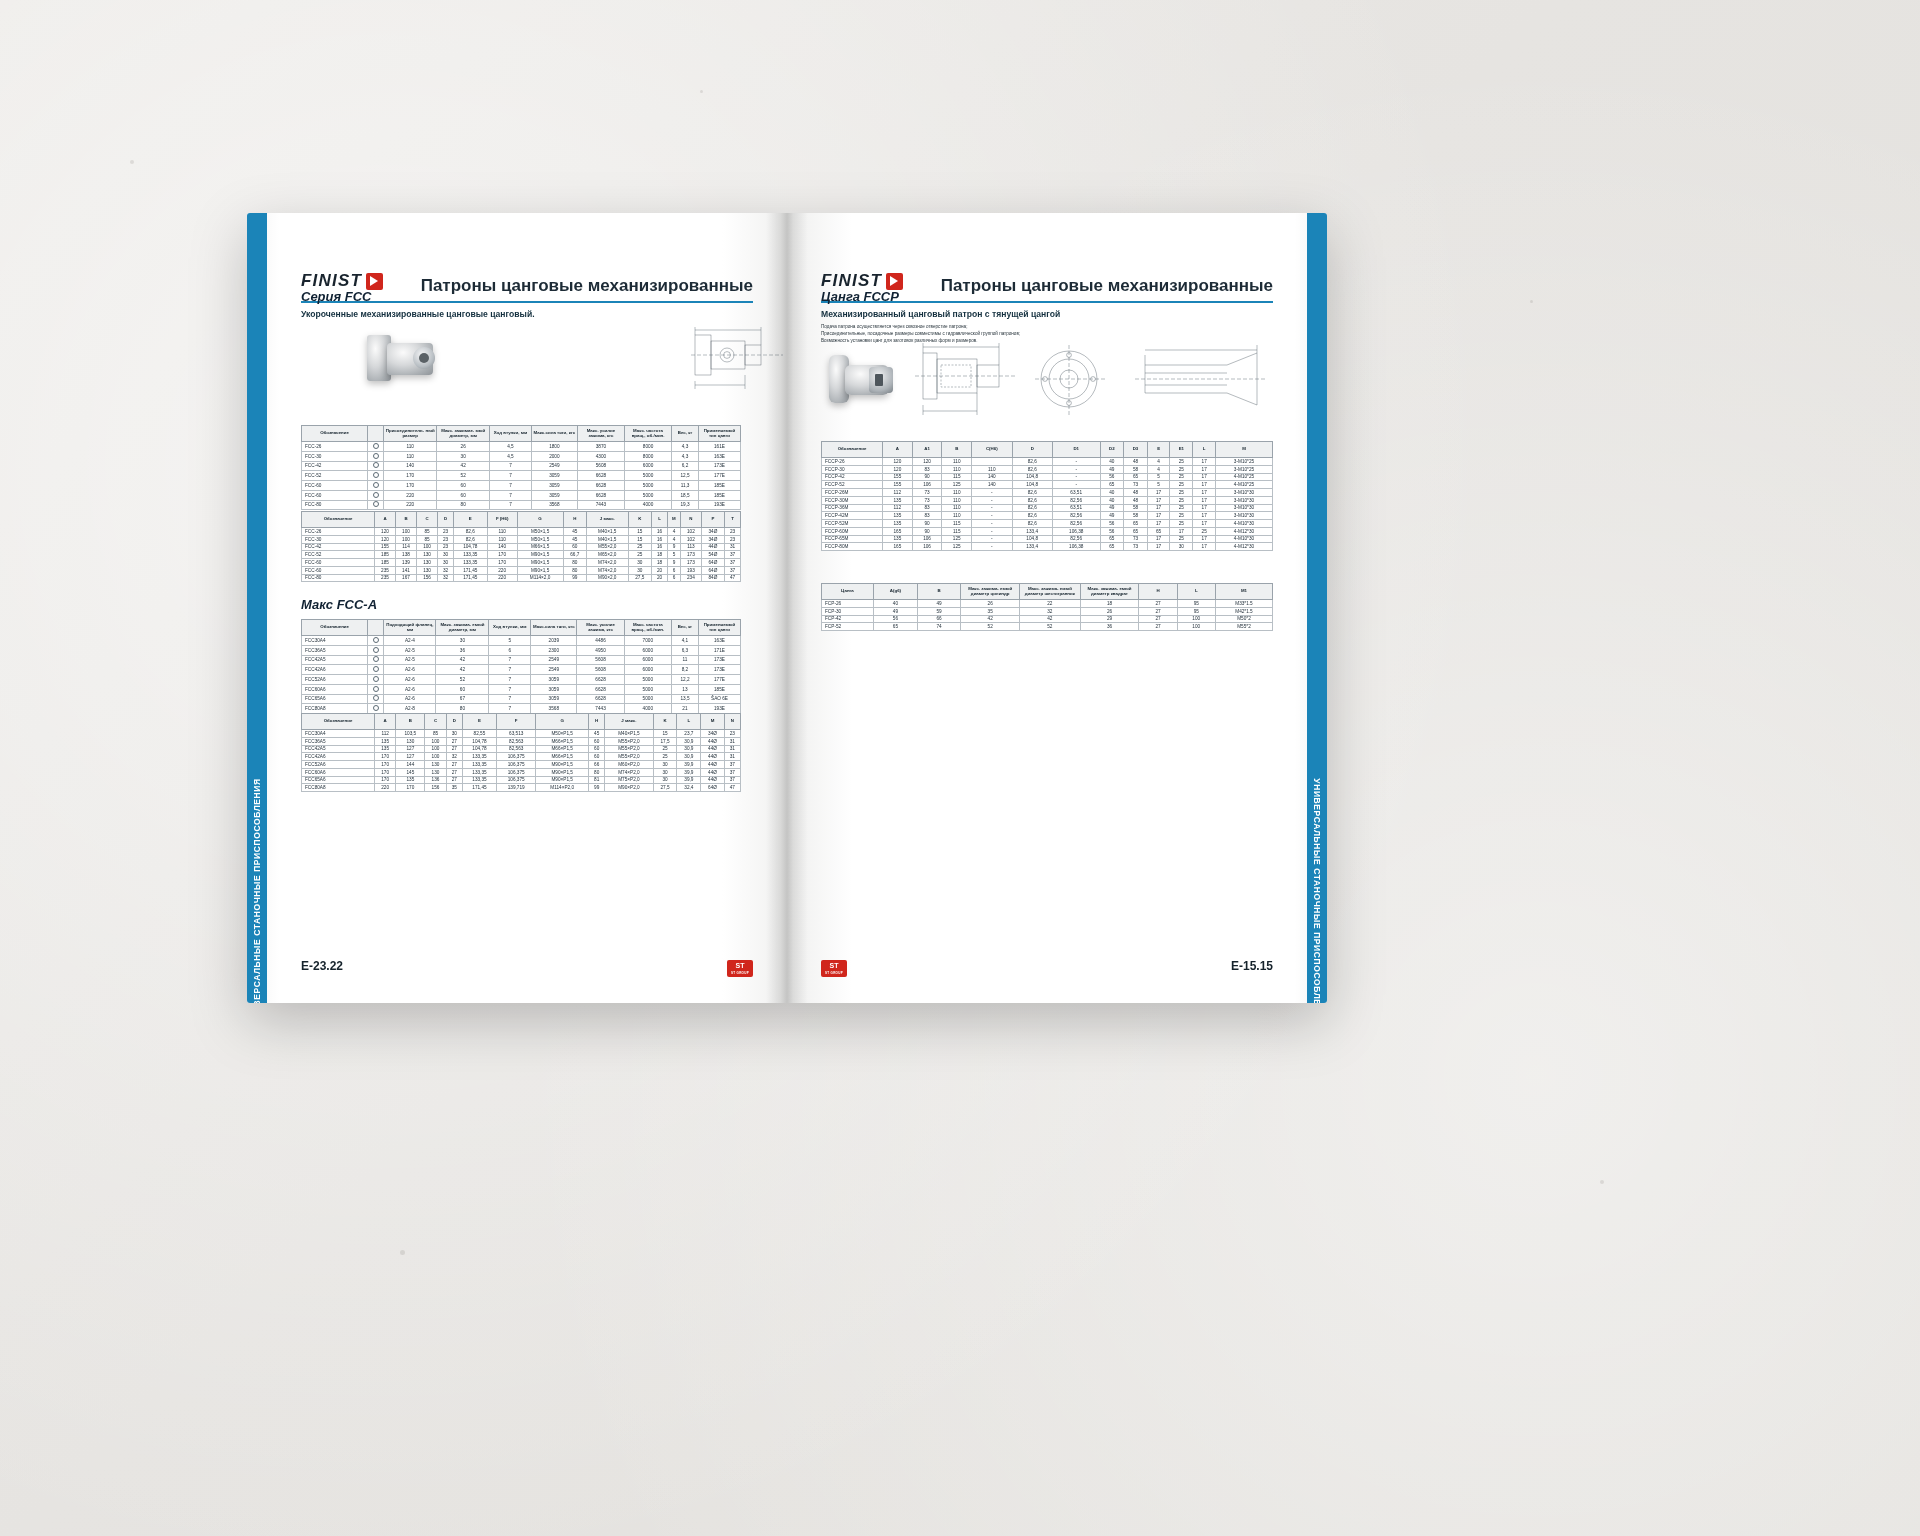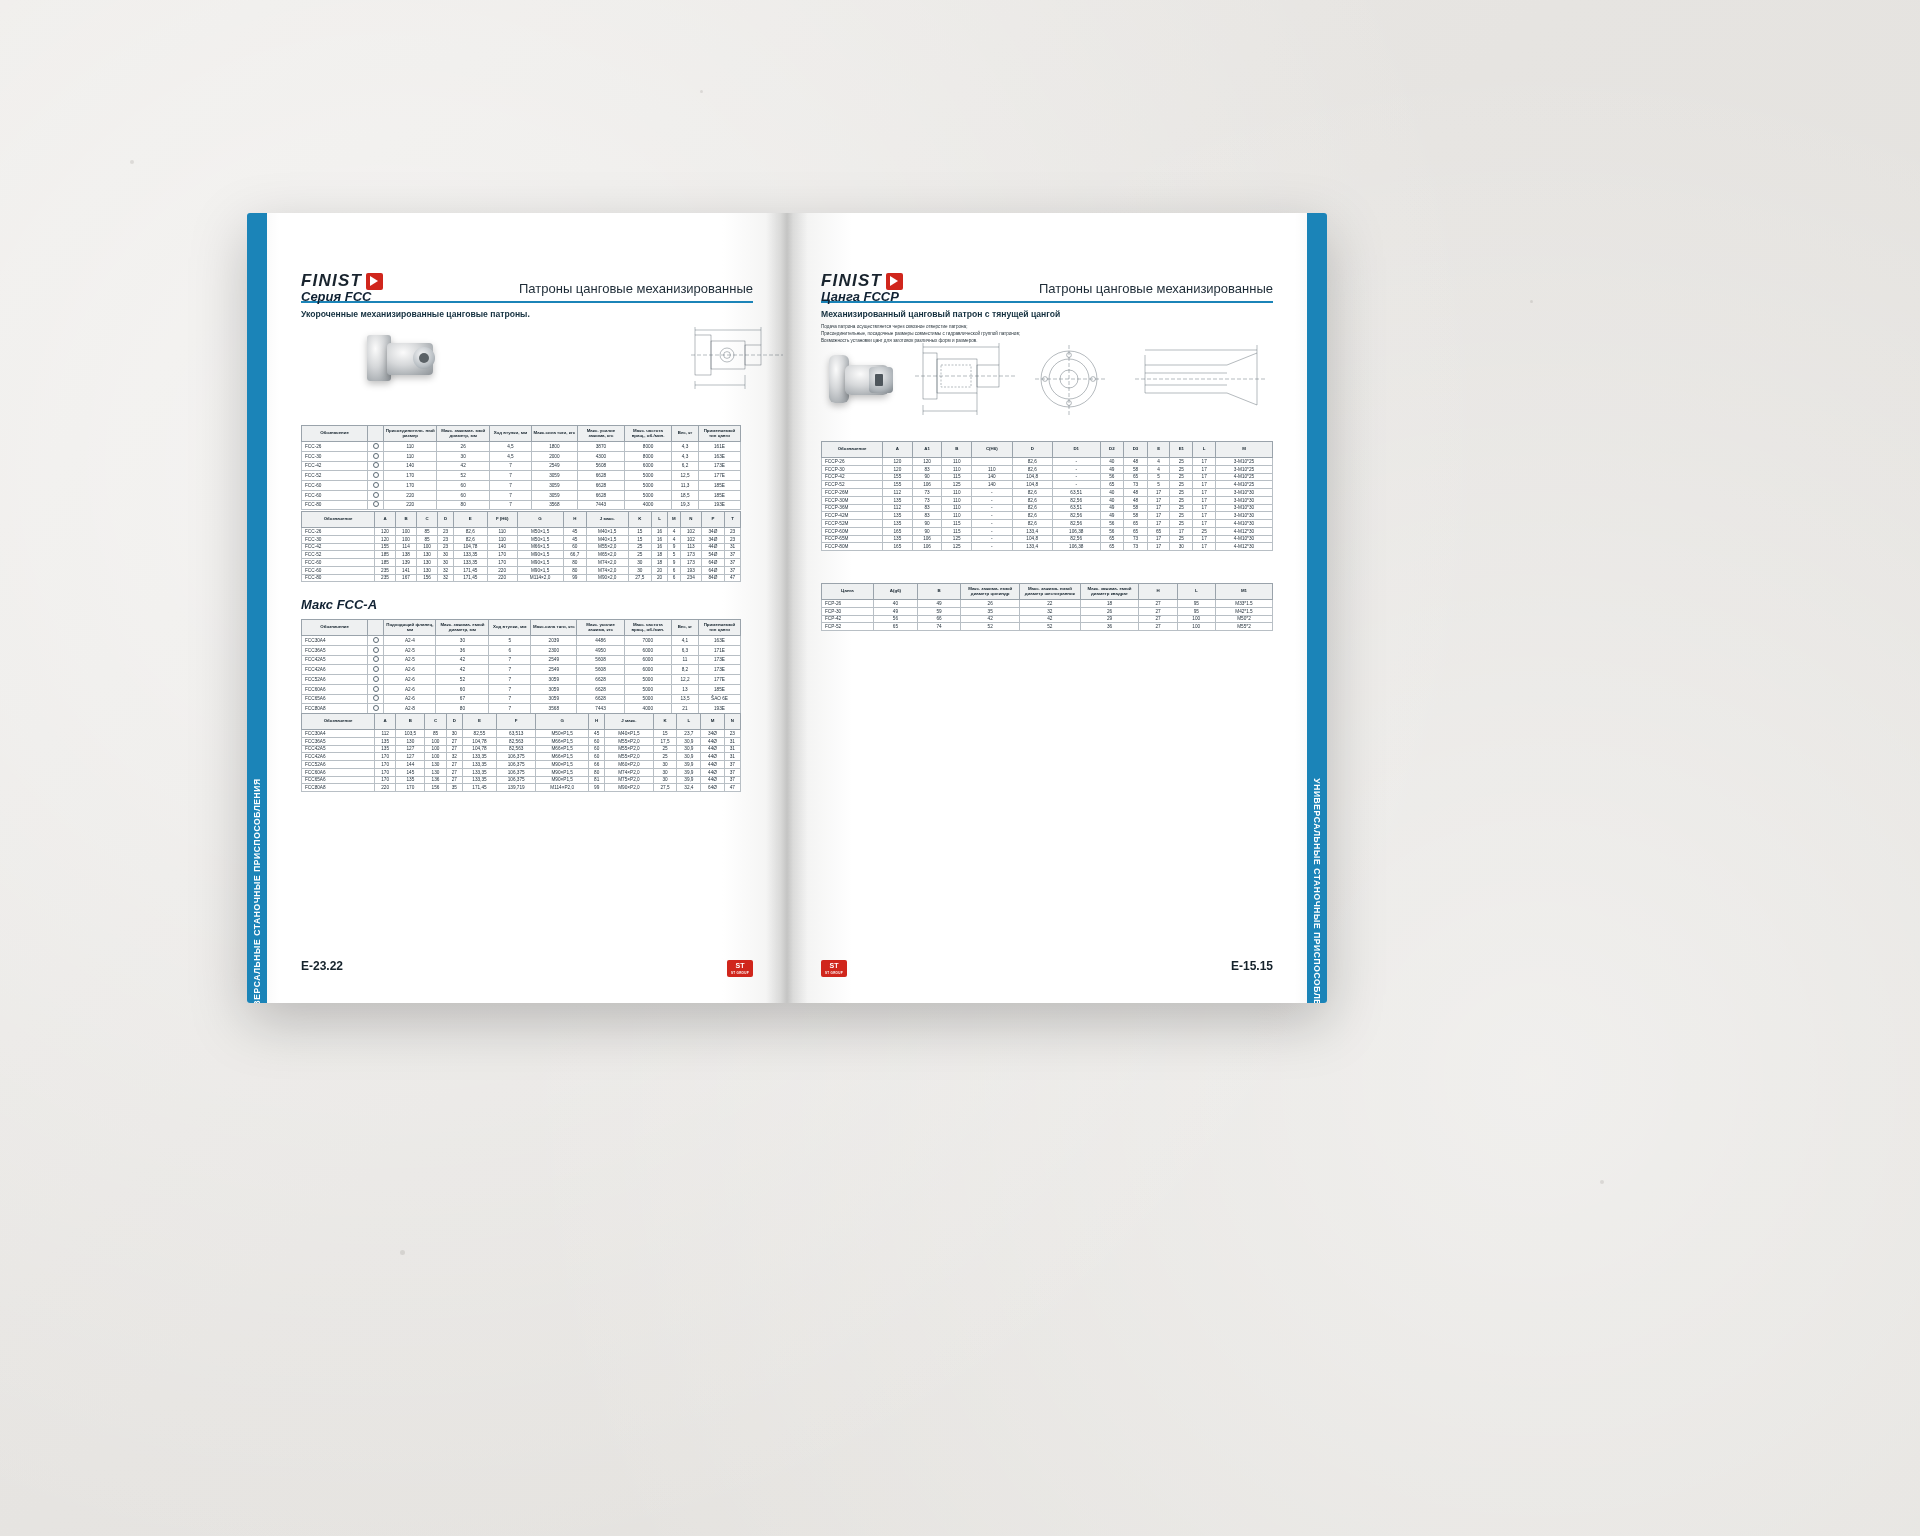--- a/index.html
+++ b/index.html
@@ -66,21 +66,21 @@
     font-weight:bold;font-style:italic;font-size:17px;color:#19242e;letter-spacing:1.2px;
   }
   .logo-mark{
     width:17px;height:17px;background:#d0261c;position:relative;border-radius:2px;
   }
   .logo-mark:after{
     content:"";position:absolute;left:4px;top:3.5px;
     border-left:8px solid #fff;border-top:5px solid transparent;border-bottom:5px solid transparent;
   }
   .head-title{
-    position:absolute;right:0;bottom:5px;font-size:13px;color:#1d2b36;font-weight:normal;
+    position:absolute;right:0;bottom:5px;font-size:17px;color:#1d2b36;font-weight:bold;
   }
 
   .series{
     position:absolute;font-style:italic;font-weight:bold;font-size:13px;color:#123;
   }
   .subtitle{position:absolute;font-size:8.6px;font-weight:bold;color:#14303f;}
   .bullets{position:absolute;font-size:4.6px;color:#28343c;line-height:1.55;width:250px;}
   .chuck{
     position:absolute;
     background:
@@ -142,21 +142,21 @@
 
       <div class="head">
         <div class="logo">
           <span class="logo-word">FINIST</span>
           <span class="logo-mark"></span>
         </div>
         <div class="head-title">Патроны цанговые механизированные</div>
       </div>
 
       <div class="series" style="left:34px;top:76px;">Серия FCC</div>
-      <div class="subtitle" style="left:34px;top:96px;">Укороченные механизированные цанговые патроны.</div>
+      <div class="subtitle" style="left:34px;top:96px;">Укороченные механизированные цанговые цанговый.</div>
 
       <div class="chuck" style="left:100px;top:122px;width:24px;height:46px;border-radius:3px;"></div>
       <div class="chuck" style="left:120px;top:130px;width:46px;height:32px;border-radius:4px;"></div>
       <div style="position:absolute;left:146px;top:134px;width:22px;height:22px;border-radius:50%;background:radial-gradient(circle at 40% 35%,#f4f5f6,#b9bfc4 60%,#7f868c 100%);"></div>
       <div style="position:absolute;left:152px;top:140px;width:10px;height:10px;border-radius:50%;background:#5a6166;"></div>
 
       <div class="draw" style="left:420px;top:108px;">
         <svg width="100" height="78" viewBox="0 0 100 78">
           <g stroke="#4a5560" stroke-width="0.4" fill="none">
             <rect x="8" y="14" width="16" height="40"></rect>

